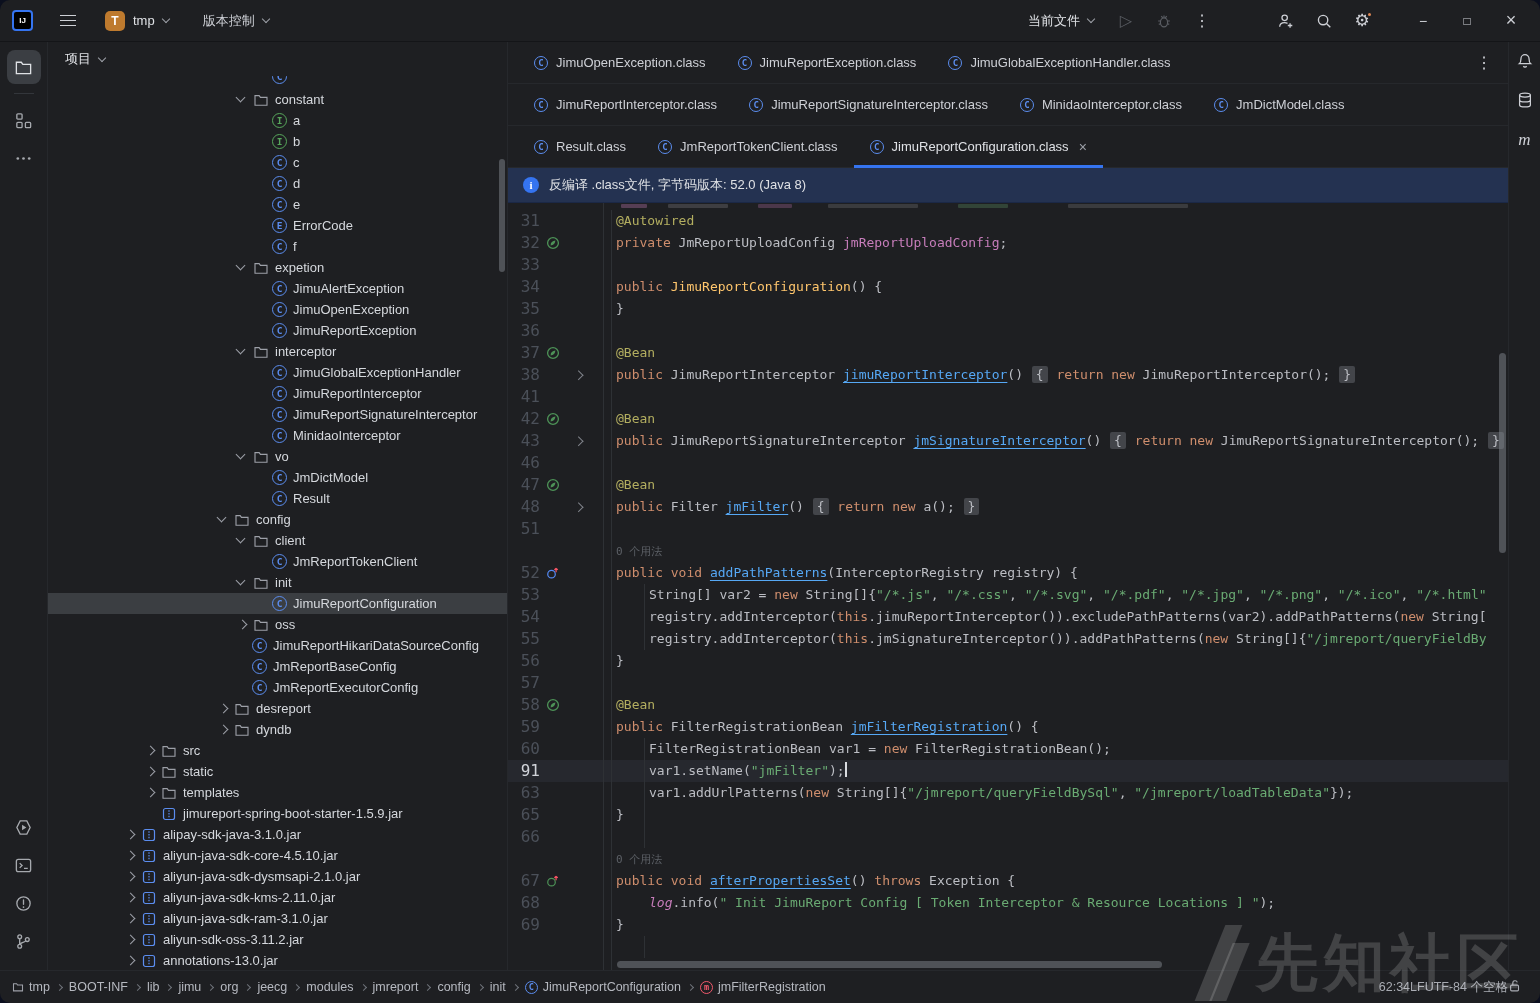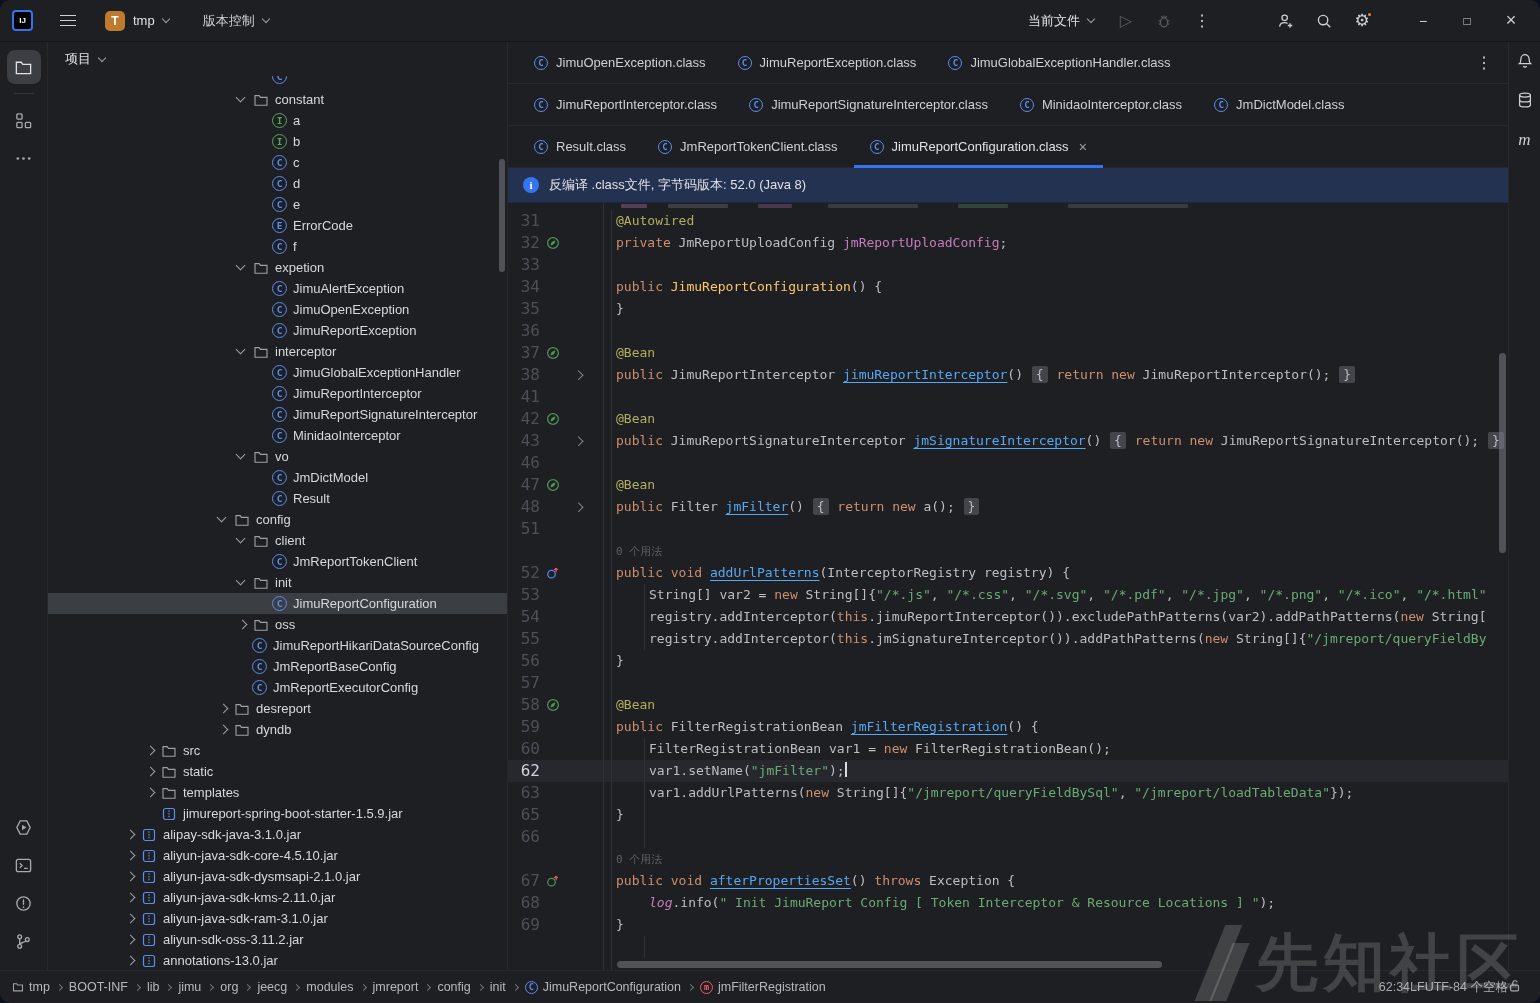--- a/index.html
+++ b/index.html
@@ -605,33 +605,33 @@
             <div class="crow"><span class="lnum">47</span><span class="gslot"><span style="display:flex"><svg viewBox="0 0 14 14">
                     <circle cx="7" cy="7" r="5.4" fill="none" stroke="#4D9257" stroke-width="1.3"></circle>
                     <path d="M4.6 9.4c0-3 1.8-4.4 4.8-4.8-.2 3-1.8 4.6-4.8 4.8z" fill="#4D9257"></path>
                   </svg></span></span><span class="gfold"></span><span class="ltext ind1"><span class="tk-a">@Bean</span></span></div>
             <div class="crow"><span class="lnum">48</span><span class="gslot"></span><span class="gfold has"></span><span class="ltext ind1"><span class="tk-k">public</span><span class="tk-d"> Filter </span><span class="tk-m">jmFilter</span><span class="tk-d">() </span><span class="tk-chip">{</span><span class="tk-d"> </span><span class="tk-k">return</span><span class="tk-d"> </span><span class="tk-k">new</span><span class="tk-d"> a(); </span><span class="tk-chip">}</span></span></div>
             <div class="crow"><span class="lnum">51</span><span class="gslot"></span><span class="gfold"></span><span class="ltext ind1"></span></div>
             <div class="crow"><span class="lnum"></span><span class="gslot"></span><span class="gfold"></span><span class="ltext ind1"><span class="inlay-text">0 个用法</span></span></div>
             <div class="crow"><span class="lnum">52</span><span class="gslot"><span style="display:flex"><svg viewBox="0 0 16 16" fill="none">
                     <circle cx="6.3" cy="9.3" r="4.3" stroke="#548AF7" stroke-width="1.4"></circle>
                     <path d="M11.5 7V2.6 M11.5 2.6 9.6 4.5 M11.5 2.6l1.9 1.9" stroke="#F75464" stroke-width="1.4"></path>
-                  </svg></span></span><span class="gfold"></span><span class="ltext ind1"><span class="tk-k">public</span><span class="tk-d"> </span><span class="tk-k">void</span><span class="tk-d"> </span><span class="tk-m">addUrlPatterns</span><span class="tk-d">(InterceptorRegistry registry) {</span></span></div>
+                  </svg></span></span><span class="gfold"></span><span class="ltext ind1"><span class="tk-k">public</span><span class="tk-d"> </span><span class="tk-k">void</span><span class="tk-d"> </span><span class="tk-m">addPathPatterns</span><span class="tk-d">(InterceptorRegistry registry) {</span></span></div>
             <div class="crow"><span class="lnum">53</span><span class="gslot"></span><span class="gfold"></span><span class="ltext ind2"><span class="tk-d">String[] var2 = </span><span class="tk-k">new</span><span class="tk-d"> String[]{</span><span class="tk-s">"/*.js"</span><span class="tk-d">, </span><span class="tk-s">"/*.css"</span><span class="tk-d">, </span><span class="tk-s">"/*.svg"</span><span class="tk-d">, </span><span class="tk-s">"/*.pdf"</span><span class="tk-d">, </span><span class="tk-s">"/*.jpg"</span><span class="tk-d">, </span><span class="tk-s">"/*.png"</span><span class="tk-d">, </span><span class="tk-s">"/*.ico"</span><span class="tk-d">, </span><span class="tk-s">"/*.html"</span></span></div>
             <div class="crow"><span class="lnum">54</span><span class="gslot"></span><span class="gfold"></span><span class="ltext ind2"><span class="tk-d">registry.addInterceptor(</span><span class="tk-k">this</span><span class="tk-d">.jimuReportInterceptor()).excludePathPatterns(var2).addPathPatterns(</span><span class="tk-k">new</span><span class="tk-d"> String[</span></span></div>
             <div class="crow"><span class="lnum">55</span><span class="gslot"></span><span class="gfold"></span><span class="ltext ind2"><span class="tk-d">registry.addInterceptor(</span><span class="tk-k">this</span><span class="tk-d">.jmSignatureInterceptor()).addPathPatterns(</span><span class="tk-k">new</span><span class="tk-d"> String[]{</span><span class="tk-s">"/jmreport/queryFieldBy</span></span></div>
             <div class="crow"><span class="lnum">56</span><span class="gslot"></span><span class="gfold"></span><span class="ltext ind1"><span class="tk-d">}</span></span></div>
             <div class="crow"><span class="lnum">57</span><span class="gslot"></span><span class="gfold"></span><span class="ltext ind1"></span></div>
             <div class="crow"><span class="lnum">58</span><span class="gslot"><span style="display:flex"><svg viewBox="0 0 14 14">
                     <circle cx="7" cy="7" r="5.4" fill="none" stroke="#4D9257" stroke-width="1.3"></circle>
                     <path d="M4.6 9.4c0-3 1.8-4.4 4.8-4.8-.2 3-1.8 4.6-4.8 4.8z" fill="#4D9257"></path>
                   </svg></span></span><span class="gfold"></span><span class="ltext ind1"><span class="tk-a">@Bean</span></span></div>
             <div class="crow"><span class="lnum">59</span><span class="gslot"></span><span class="gfold"></span><span class="ltext ind1"><span class="tk-k">public</span><span class="tk-d"> FilterRegistrationBean </span><span class="tk-m">jmFilterRegistration</span><span class="tk-d">() {</span></span></div>
             <div class="crow"><span class="lnum">60</span><span class="gslot"></span><span class="gfold"></span><span class="ltext ind2"><span class="tk-d">FilterRegistrationBean var1 = </span><span class="tk-k">new</span><span class="tk-d"> FilterRegistrationBean();</span></span></div>
-            <div class="crow cur"><span class="lnum">62</span><span class="gslot"></span><span class="gfold"></span><span class="ltext ind2"><span class="tk-d">var1.setName(</span><span class="tk-s">"jmFilter"</span><span class="tk-d">);</span><span class="caret"></span></span></div>
+            <div class="crow cur"><span class="lnum">91</span><span class="gslot"></span><span class="gfold"></span><span class="ltext ind2"><span class="tk-d">var1.setName(</span><span class="tk-s">"jmFilter"</span><span class="tk-d">);</span><span class="caret"></span></span></div>
             <div class="crow"><span class="lnum">63</span><span class="gslot"></span><span class="gfold"></span><span class="ltext ind2"><span class="tk-d">var1.addUrlPatterns(</span><span class="tk-k">new</span><span class="tk-d"> String[]{</span><span class="tk-s">"/jmreport/queryFieldBySql"</span><span class="tk-d">, </span><span class="tk-s">"/jmreport/loadTableData"</span><span class="tk-d">});</span></span></div>
             <div class="crow"><span class="lnum">65</span><span class="gslot"></span><span class="gfold"></span><span class="ltext ind1"><span class="tk-d">}</span></span></div>
             <div class="crow"><span class="lnum">66</span><span class="gslot"></span><span class="gfold"></span><span class="ltext ind1"></span></div>
             <div class="crow"><span class="lnum"></span><span class="gslot"></span><span class="gfold"></span><span class="ltext ind1"><span class="inlay-text">0 个用法</span></span></div>
             <div class="crow"><span class="lnum">67</span><span class="gslot"><span style="display:flex"><svg viewBox="0 0 16 16" fill="none">
                     <circle cx="6.3" cy="9.3" r="4.3" stroke="#4D9257" stroke-width="1.4"></circle>
                     <path d="M11.5 7V2.6 M11.5 2.6 9.6 4.5 M11.5 2.6l1.9 1.9" stroke="#F75464" stroke-width="1.4"></path>
                   </svg></span></span><span class="gfold"></span><span class="ltext ind1"><span class="tk-k">public</span><span class="tk-d"> </span><span class="tk-k">void</span><span class="tk-d"> </span><span class="tk-m">afterPropertiesSet</span><span class="tk-d">() </span><span class="tk-k">throws</span><span class="tk-d"> Exception {</span></span></div>
             <div class="crow"><span class="lnum">68</span><span class="gslot"></span><span class="gfold"></span><span class="ltext ind2"><span class="tk-fi">log</span><span class="tk-d">.info(</span><span class="tk-s">" Init JimuReport Config [ Token Interceptor &amp; Resource Locations ] "</span><span class="tk-d">);</span></span></div>
             <div class="crow"><span class="lnum">69</span><span class="gslot"></span><span class="gfold"></span><span class="ltext ind1"><span class="tk-d">}</span></span></div>

